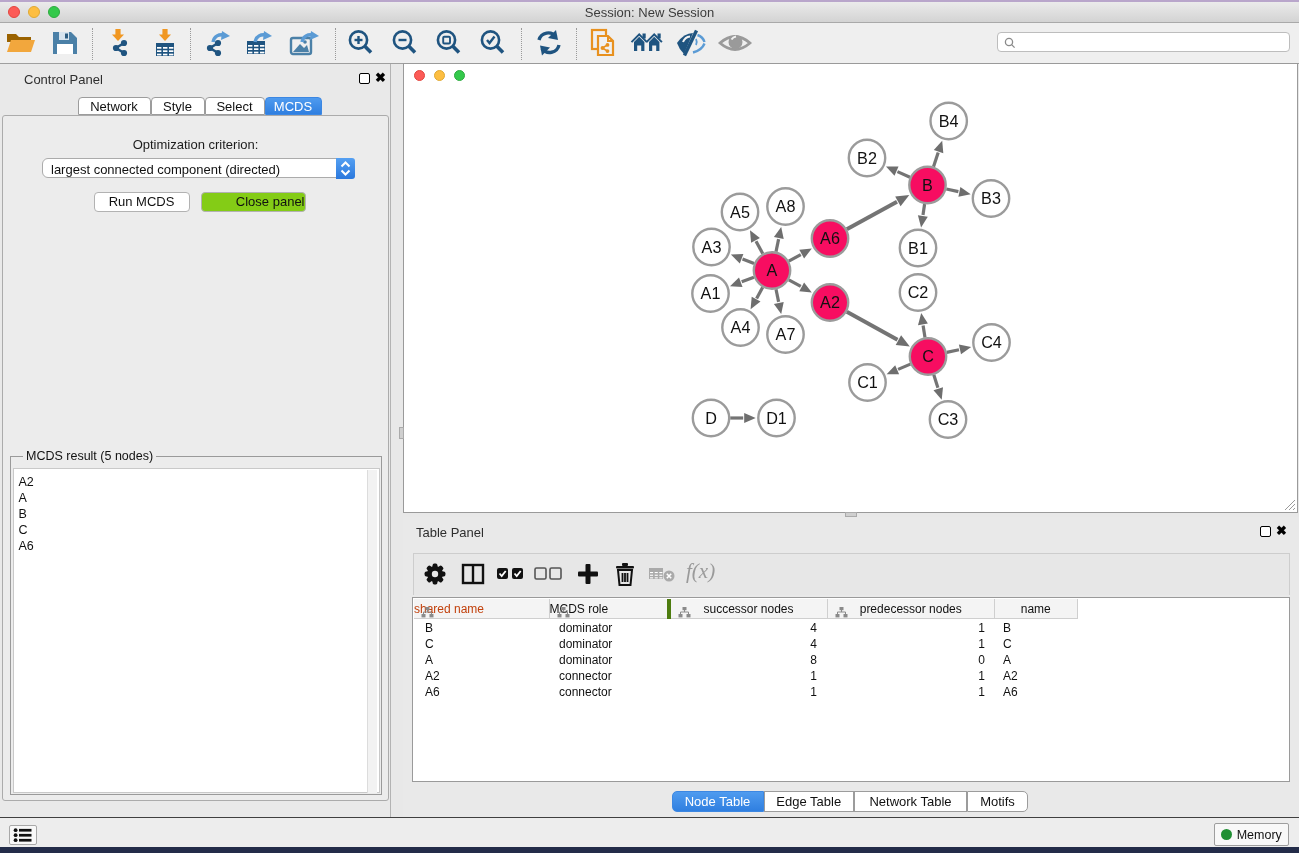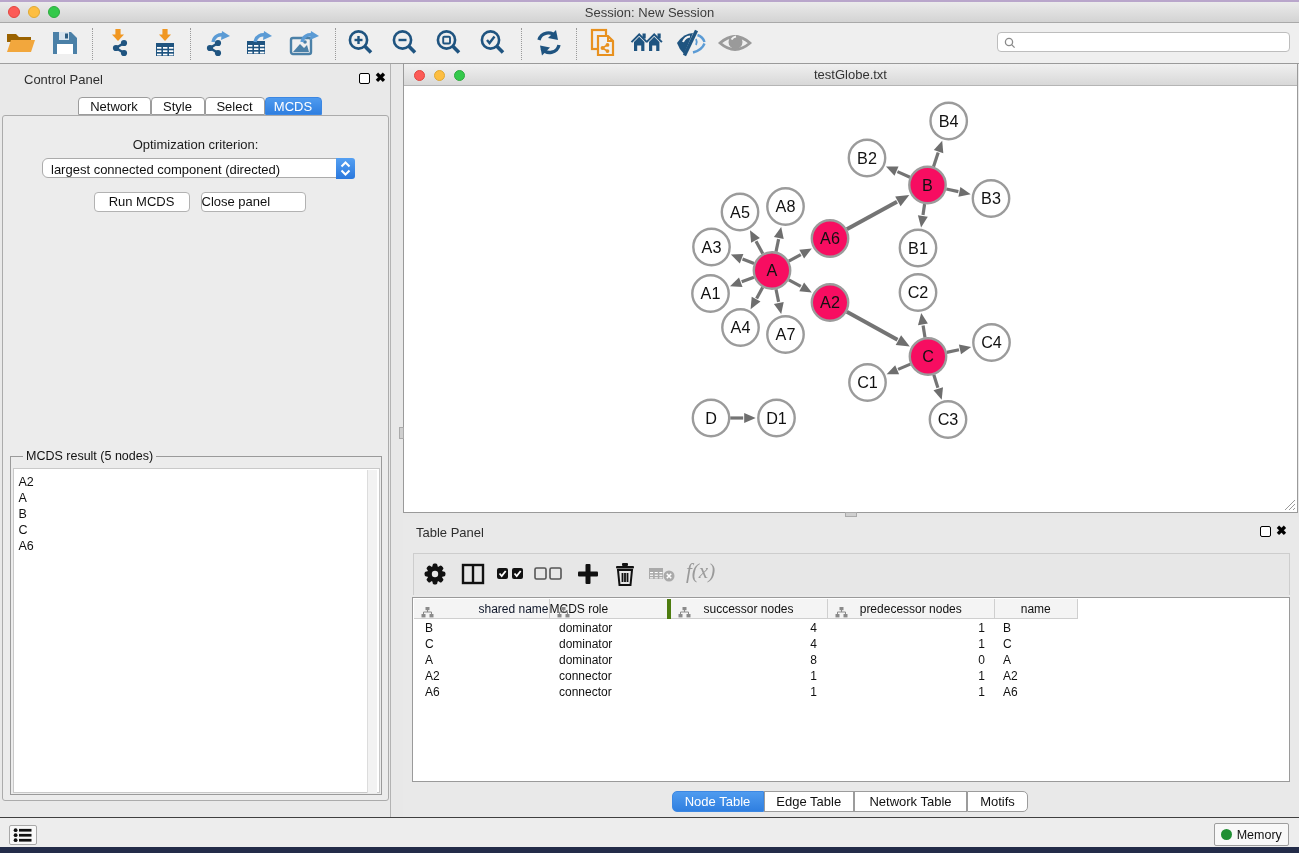--- a/index.html
+++ b/index.html
@@ -215,33 +215,30 @@
 <div class="tab seltab" style="left:264.5px;width:57px;border-radius:4px 4px 0 0;font-size:13px">MCDS</div>
 </div>
 <div class="abs" style="left:42px;top:94px;width:313px;height:20px;background:#fff;border:1px solid #ababab;border-radius:6px">
       <div style="position:absolute;left:8px;top:2.5px;font-size:13px;color:#111">largest connected component (directed)</div>
       <div style="position:absolute;right:-1px;top:-1px;width:19px;height:21px;background:linear-gradient(#55a0f2,#2a78dd);border-radius:0 3px 3px 0"><svg width="19" height="21" viewBox="0 0 19 21">
           <path d="M5.5 8.5 L9.5 4.5 L13.5 8.5" stroke="#fff" stroke-width="2" fill="none"></path>
           <path d="M5.5 12.5 L9.5 16.5 L13.5 12.5" stroke="#fff" stroke-width="2" fill="none"></path>
         </svg></div>
     </div>
 <div class="abs" style="left:93.5px;top:128px;width:96px;height:19.5px;background:#fff;border:1px solid #b2b2b2;border-radius:4px;text-align:center;line-height:18px;font-size:13px;color:#111">Run MCDS</div>
-<div class="abs" style="left:200.5px;top:128px;width:105px;height:19.5px;background:#ffffff;border:1px solid #b2b2b2;border-radius:4px;text-align:left;line-height:18px;font-size:13px;color:#111">Close panel</div>
+<div class="abs" style="left:200.5px;top:128px;width:105px;height:19.5px;background:#84cc16;border:1px solid #b2b2b2;border-radius:4px;text-align:right;line-height:18px;font-size:13px;color:#111">Close panel</div>
 <div class="abs" style="left:10px;top:392px;width:372px;height:339px;border:1px solid #9a9a9a">
       <div style="position:absolute;left:12px;top:-8px;background:#ececec;padding:0 3px;font-size:12.5px;color:#111">MCDS result (5 nodes)</div>
       <div style="position:absolute;left:1.5px;top:11px;width:367px;height:325px;background:#fff;border:1px solid #c9c9c9">
         <div style="position:absolute;left:5px;top:5px;font-size:12.5px;line-height:16px;color:#111">A2<br>A<br>B<br>C<br>A6</div>
         <div style="position:absolute;right:2px;top:1px;width:10px;height:323px;background:#f2f2f2;border-left:1px solid #dcdcdc"></div>
       </div>
     </div>
 </div>
 <div class="abs" style="left:403px;top:63px;width:895px;height:450px;background:#fff;border:1px solid #9a9a9a">
-<div class="abs" style="left:0;top:0;width:893px;height:22px;background:linear-gradient(#f0f0f0,#d8d8d8);border-bottom:1px solid #b5b5b5">
-      <div style="text-align:center;line-height:22px;font-size:13px;color:#333">testGlobe.txt</div>
-    </div>
 <div style="position:absolute;left:10.0px;top:5.5px;width:11.0px;height:11.0px;border-radius:50%;background:#fc5b57;border:1px solid #e2463f;box-sizing:border-box"></div>
     <div style="position:absolute;left:30.0px;top:5.5px;width:11.0px;height:11.0px;border-radius:50%;background:#fdbe41;border:1px solid #e0a933;box-sizing:border-box"></div>
     <div style="position:absolute;left:50.0px;top:5.5px;width:11.0px;height:11.0px;border-radius:50%;background:#34c94b;border:1px solid #2dab3f;box-sizing:border-box"></div>
 <svg width="896" height="429" viewBox="0 0 896 429" style="position:absolute;left:0;top:22px;">
 <line x1="350.0" y1="191.2" x2="337.7" y2="195.8" stroke="#747474" stroke-width="3.2"></line>
 <polygon points="326.0,200.2 335.0,191.5 338.5,200.9" fill="#6e6e6e"></polygon>
 <line x1="384.8" y1="193.8" x2="396.8" y2="200.4" stroke="#747474" stroke-width="3.2"></line>
 <polygon points="407.8,206.5 395.3,205.3 400.1,196.5" fill="#6e6e6e"></polygon>
 <line x1="350.1" y1="177.5" x2="338.5" y2="173.1" stroke="#747474" stroke-width="3.2"></line>
 <polygon points="326.9,168.5 339.4,168.0 335.8,177.4" fill="#6e6e6e"></polygon>
@@ -395,21 +392,21 @@
         <rect x="2.0" y="13.3" width="3.1" height="1.1" fill="#fff"></rect>
         <rect x="6.7" y="13.3" width="3.1" height="1.1" fill="#fff"></rect>
         <rect x="11.3" y="13.3" width="3.1" height="1.1" fill="#fff"></rect>
         <circle cx="21" cy="12" r="5.5" fill="#aaaaaa"></circle>
         <path d="M18.8 9.8 l4.4 4.4 M23.2 9.8 l-4.4 4.4" stroke="#fff" stroke-width="1.6"></path>
       </svg>
     </div>
 <div class="abs" style="left:283px;top:42px;font-family:'Liberation Serif',serif;font-style:italic;font-size:21px;color:#9a9a9a">f(x)</div>
 <div class="abs" style="left:9px;top:80px;width:878px;height:185px;background:#fff;border:1px solid #9a9a9a">
 <div style="position:absolute;left:1px;top:1px;height:20px;width:663px;background:#f4f4f4;border-bottom:1px solid #cfcfcf"></div>
-<div style="position:absolute;left:1px;top:1px;width:135.5px;height:20px;border-right:1px solid #cfcfcf;font-size:12px;color:#0f172a;text-align:right;line-height:20px"><span style="position:absolute;left:7px;top:4px"><svg width="13" height="12" viewBox="0 0 13 12" style="vertical-align:-2px;margin-right:6px">
+<div style="position:absolute;left:1px;top:1px;width:135.5px;height:20px;border-right:1px solid #cfcfcf;font-size:12px;color:#c2410c;text-align:left;line-height:20px"><span style="position:absolute;left:7px;top:4px"><svg width="13" height="12" viewBox="0 0 13 12" style="vertical-align:-2px;margin-right:6px">
             <rect x="4.5" y="0" width="4" height="3.2" fill="#8a8a8a"></rect>
             <path d="M6.5 3 v2 M2.5 7 v-2 h8 v2" stroke="#8a8a8a" stroke-width="1" fill="none"></path>
             <rect x="0.5" y="7" width="4" height="3.4" fill="#8a8a8a"></rect>
             <rect x="8.5" y="7" width="4" height="3.4" fill="#8a8a8a"></rect>
             <rect x="4.5" y="7" width="4" height="3.4" fill="#8a8a8a" opacity="0"></rect>
           </svg></span>shared name</div>
 <div style="position:absolute;left:136.5px;top:1px;width:121px;height:20px;border-right:4px solid #4d7c0f;font-size:12px;color:#111;text-align:left;line-height:20px"><span style="position:absolute;left:7px;top:4px"><svg width="13" height="12" viewBox="0 0 13 12" style="vertical-align:-2px;margin-right:6px">
             <rect x="4.5" y="0" width="4" height="3.2" fill="#8a8a8a"></rect>
             <path d="M6.5 3 v2 M2.5 7 v-2 h8 v2" stroke="#8a8a8a" stroke-width="1" fill="none"></path>
             <rect x="0.5" y="7" width="4" height="3.4" fill="#8a8a8a"></rect>

